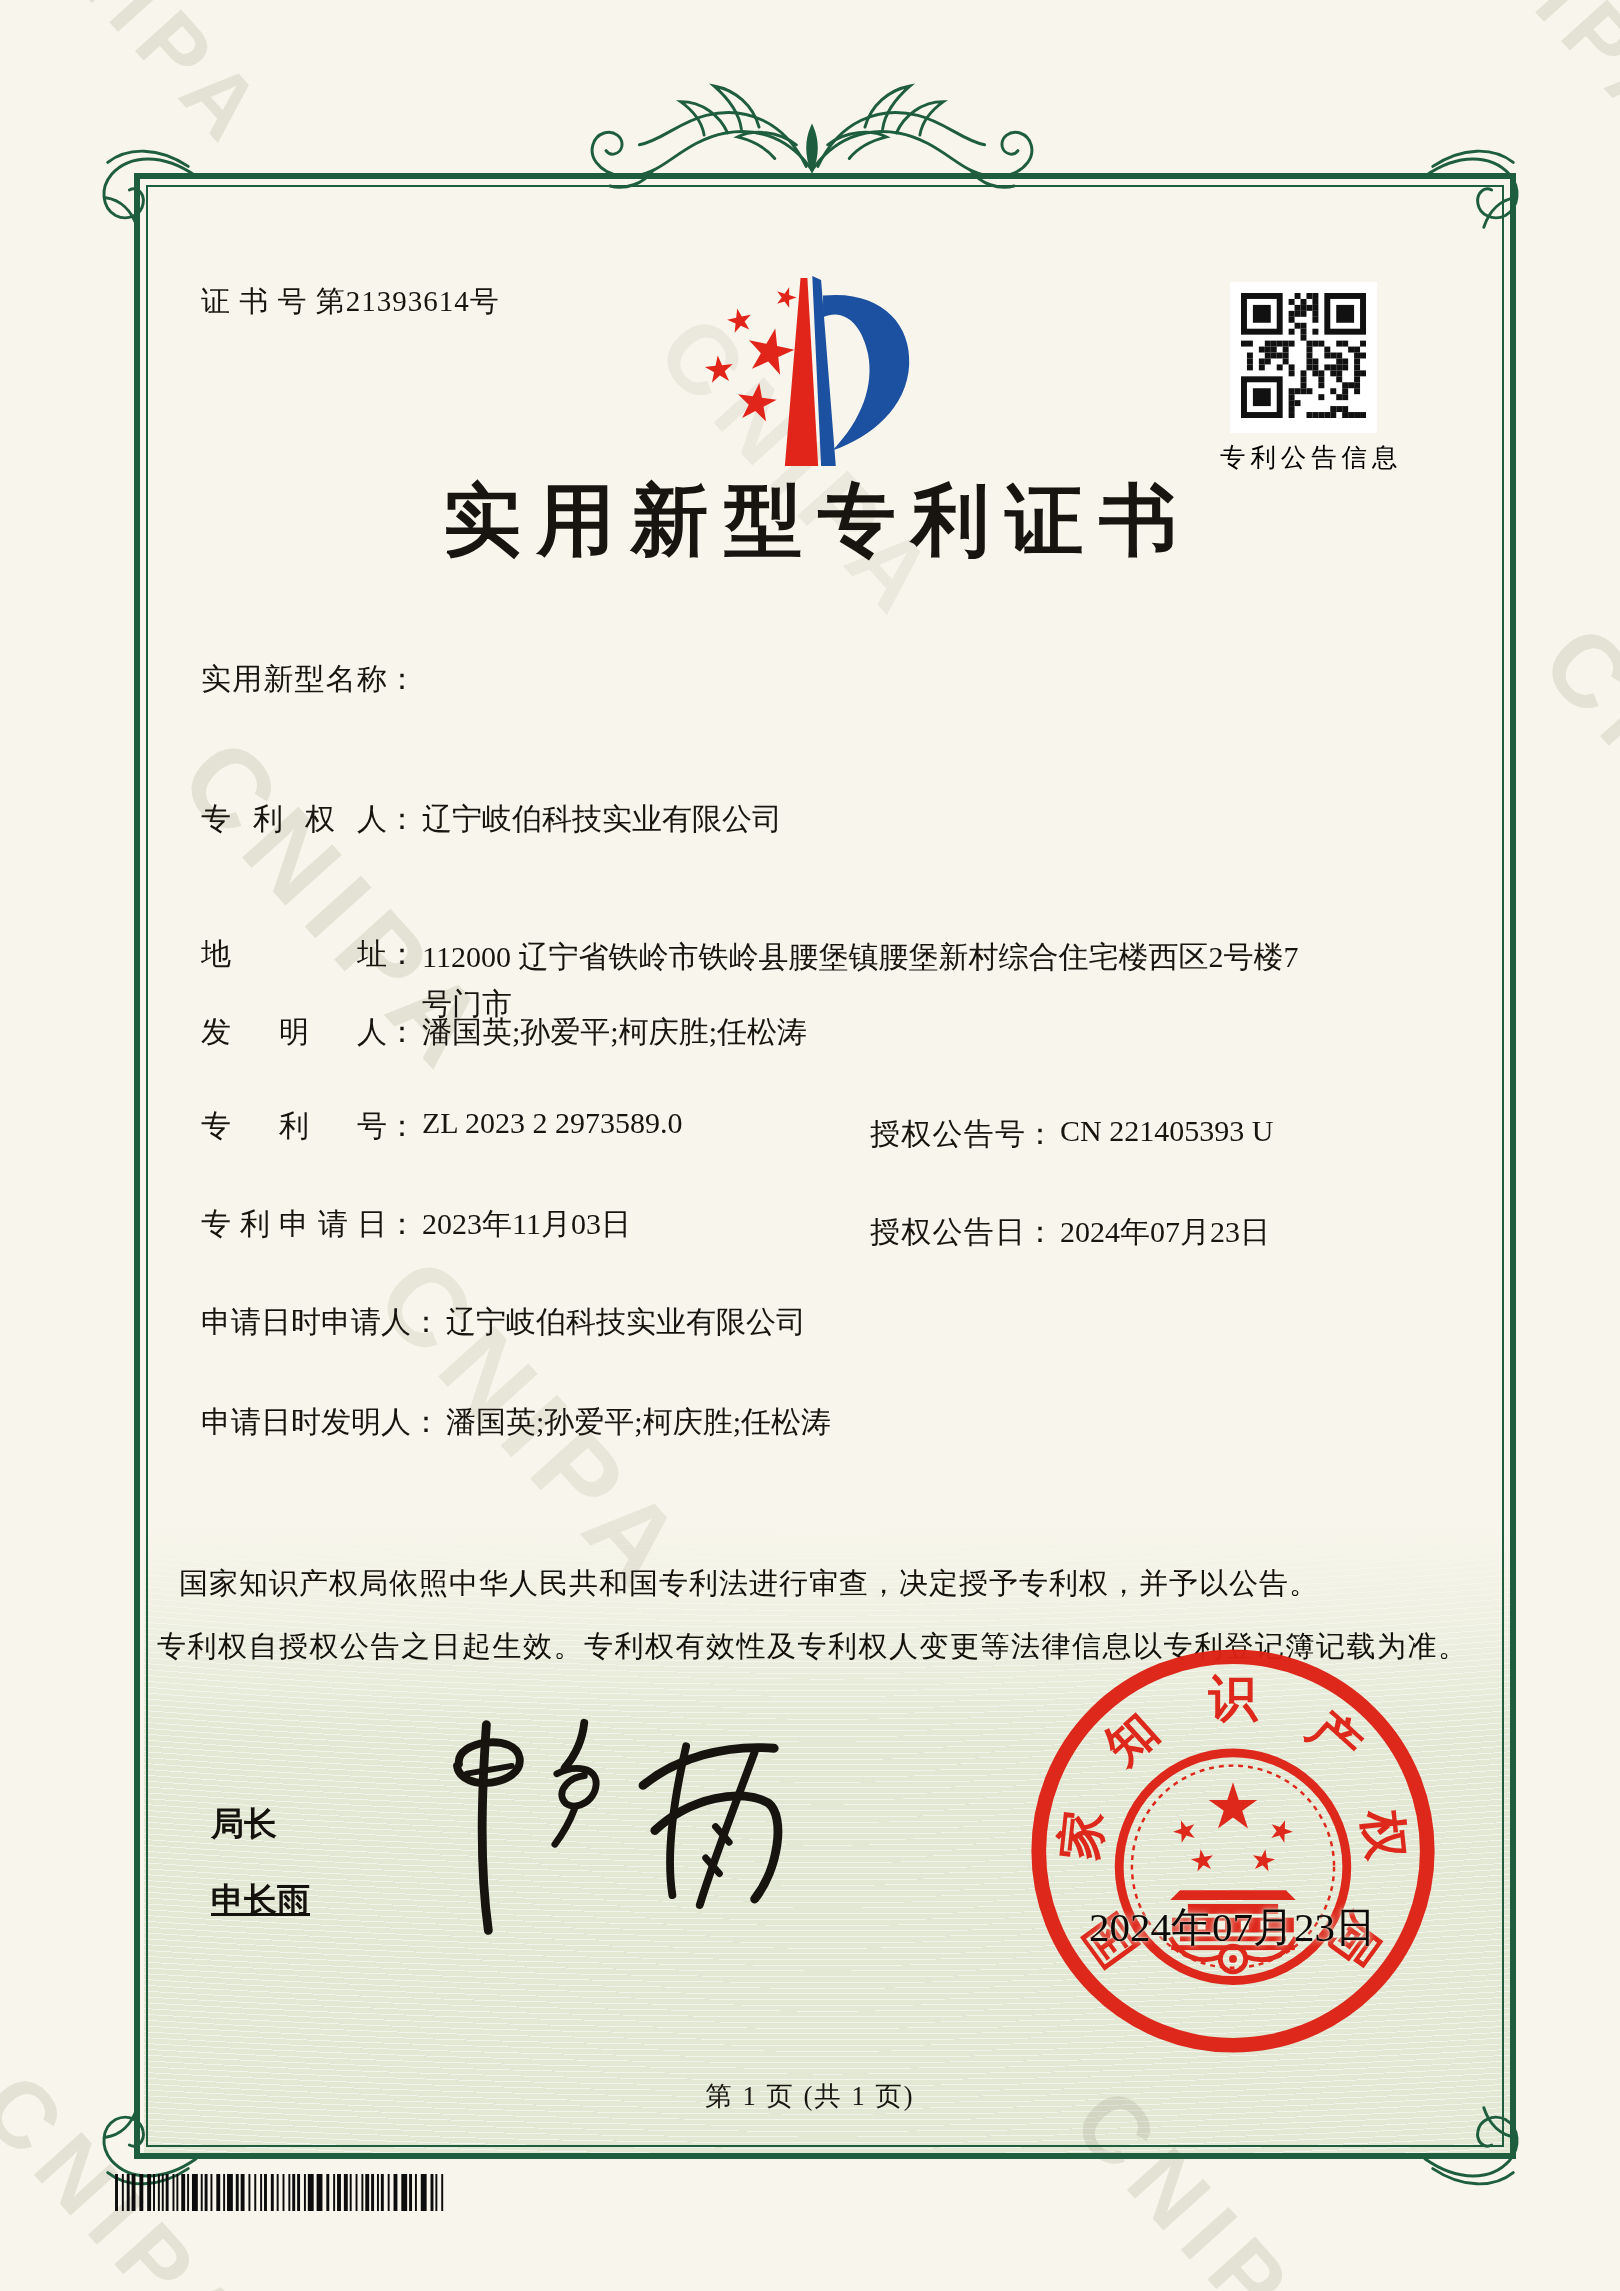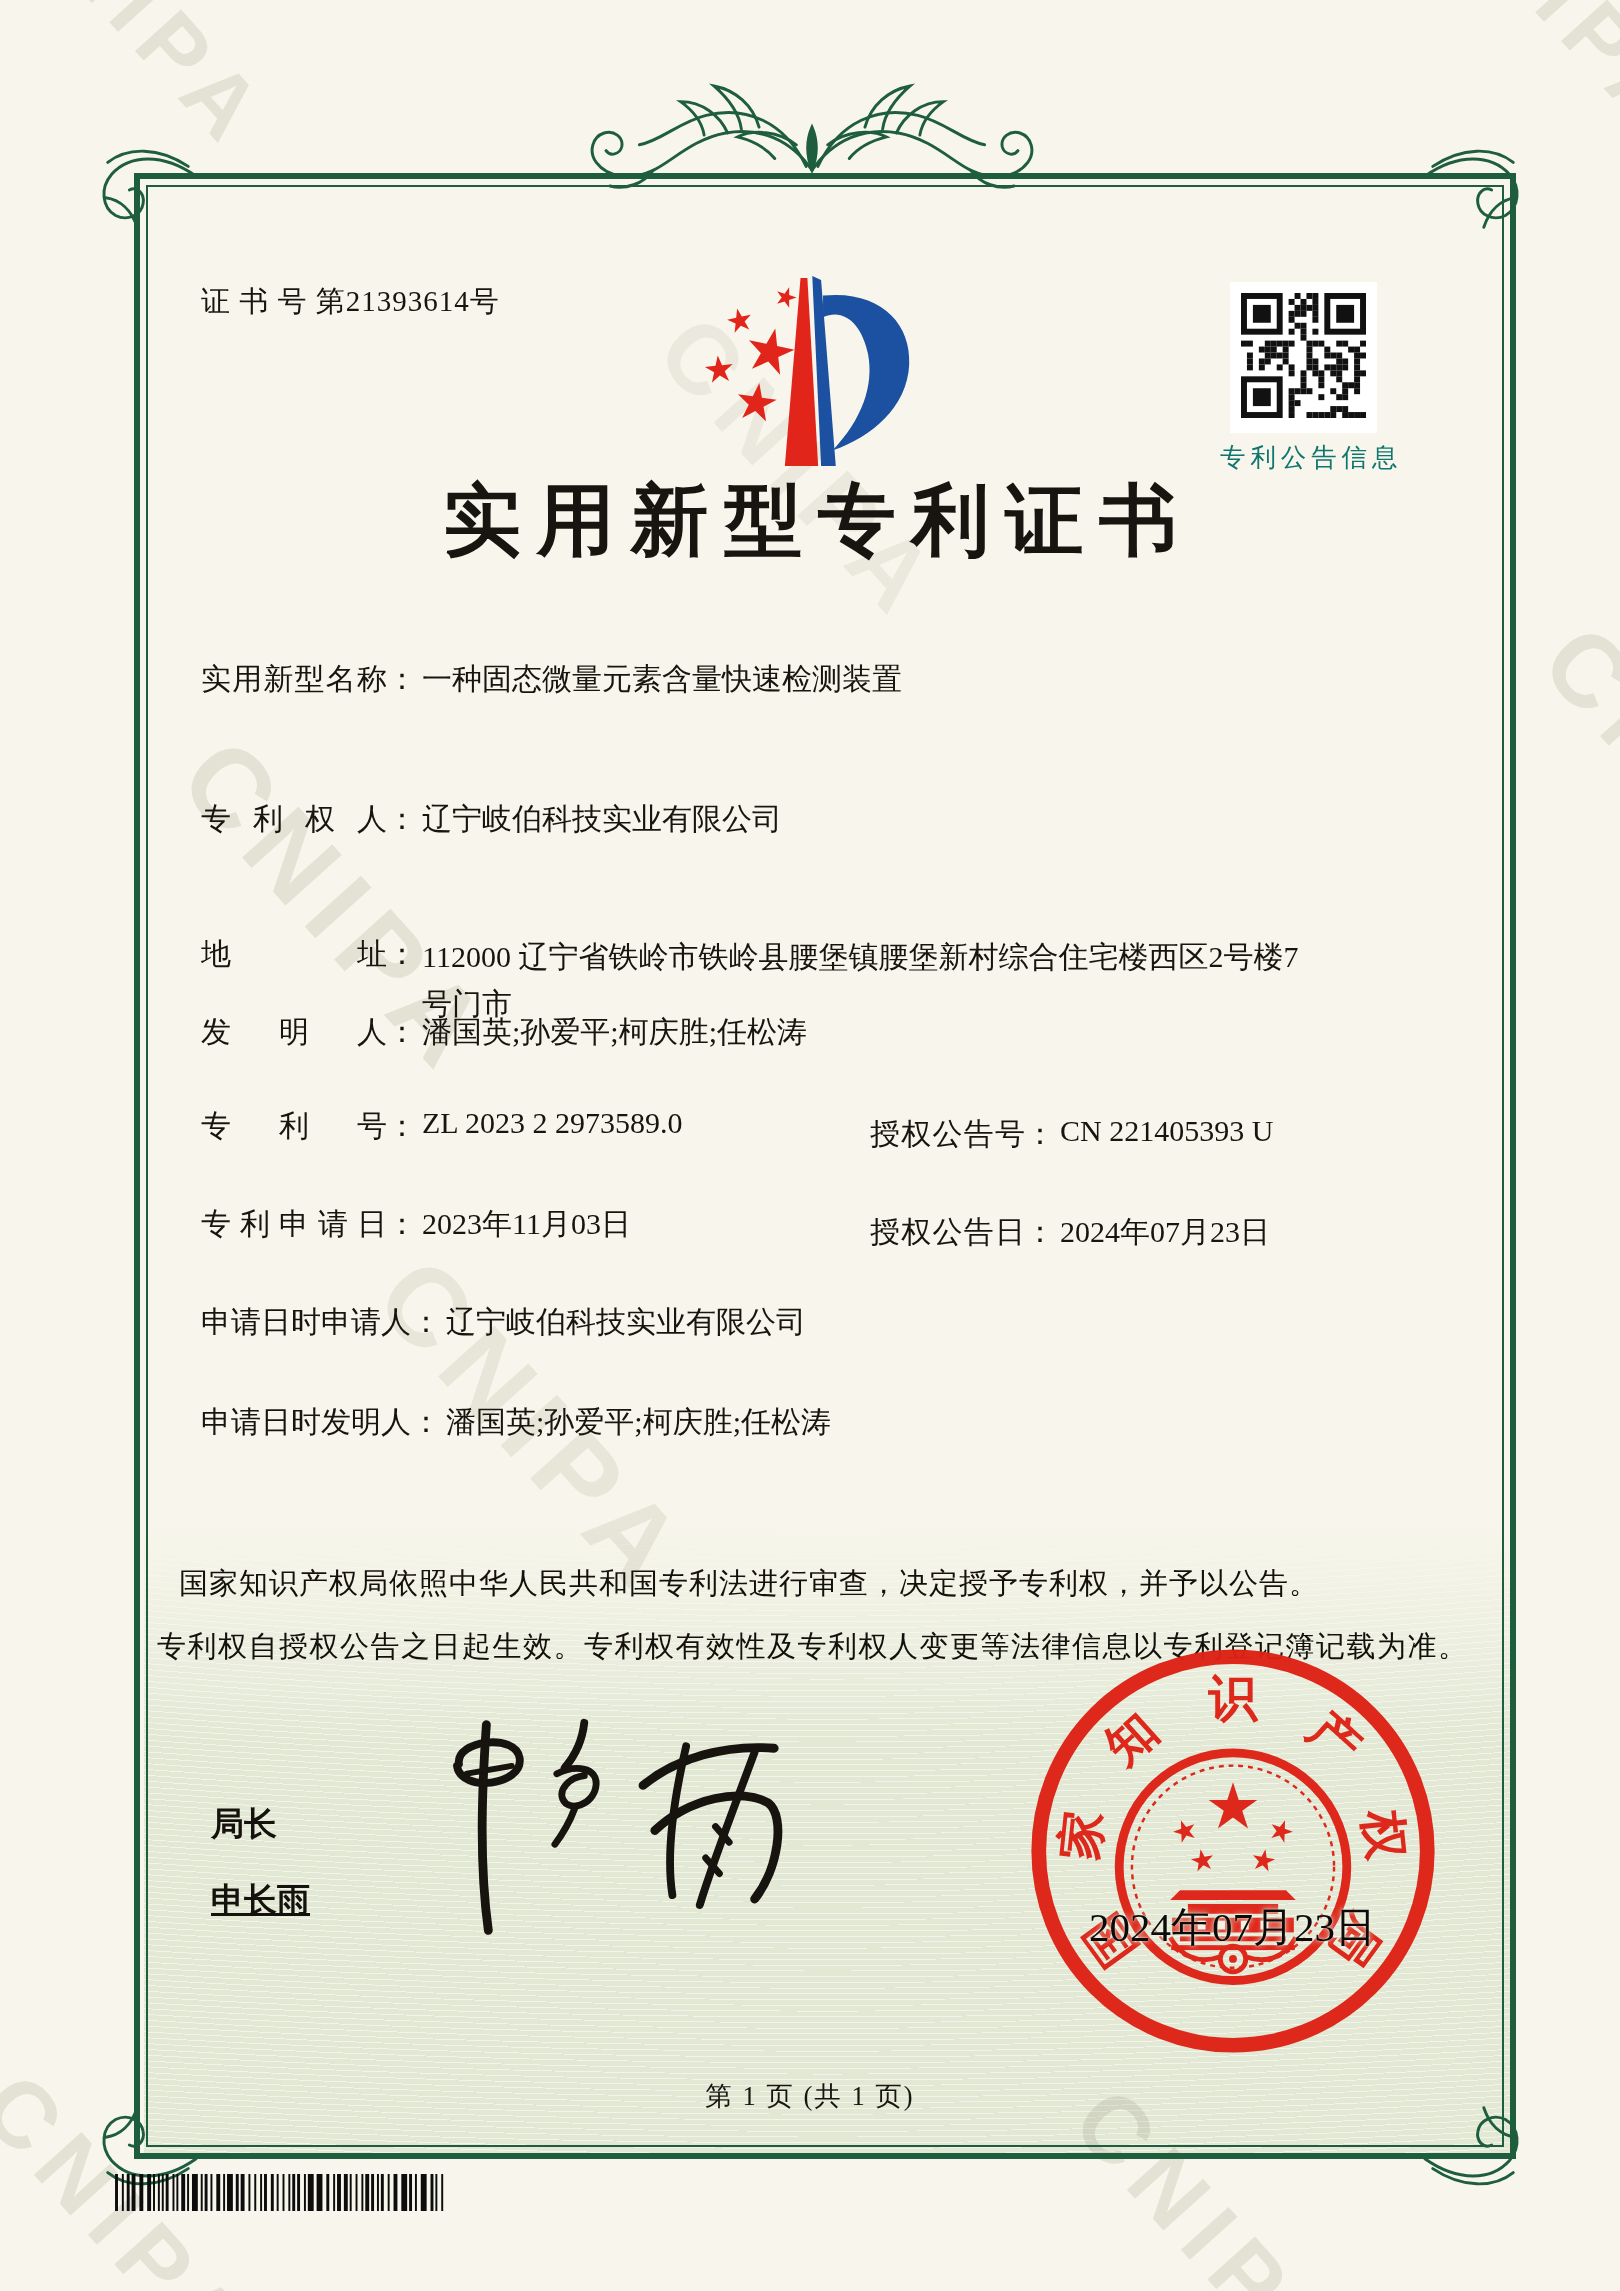--- a/index.html
+++ b/index.html
@@ -57,21 +57,21 @@
   
   .content{position:absolute;inset:0;z-index:4;}
   .cert-no{
     position:absolute;left:201px;top:282px;
     font-size:29px;letter-spacing:1px;
   }
   .logo{position:absolute;left:684px;top:272px;}
   .qr-block{position:absolute;left:1220px;top:282px;width:167px;text-align:center;}
   .qr-panel{background:#fff;display:inline-block;padding:10.8px;}
   .qr-label{
-    margin-top:7.8px;font-size:25.5px;letter-spacing:4.9px;color:#0f766e;white-space:nowrap;
+    margin-top:7.8px;font-size:25.5px;letter-spacing:4.9px;color:#000000;white-space:nowrap;
   }
   .title{
     position:absolute;left:0;right:0;top:469px;
     text-align:center;
     font-size:78px;font-weight:bold;letter-spacing:15.7px;
     text-indent:15.7px;
   }
   .row{position:absolute;left:201px;font-size:30px;display:flex;align-items:flex-start;}
   .lbl{display:inline-block;min-width:186px;text-align:justify;text-align-last:justify;white-space:nowrap;}
   .lbl.wide{min-width:0;}
@@ -325,21 +325,20 @@
             <rect x="12.19047619047619" y="97.52380952380952" width="18.285714285714285" height="18.285714285714285" fill="#111"></rect>
           </svg></span>
       <div class="qr-label">专利公告信息</div>
     </div>
 
     <div class="title">实用新型专利证书</div>
 
     <div class="row" style="top:659px;">
       <span class="lbl">实用新型名称</span>
         <span class="colon">：</span>
-      <span class="val">一种固态微量元素含量快速检测装置</span>
     </div>
 
     <div class="row" style="top:799px;">
       <span class="lbl">专利权人</span>
         <span class="colon">：</span>
       <span class="val">辽宁岐伯科技实业有限公司</span>
     </div>
 
     <div class="row" style="top:934px;">
       <span class="lbl">地址</span>

